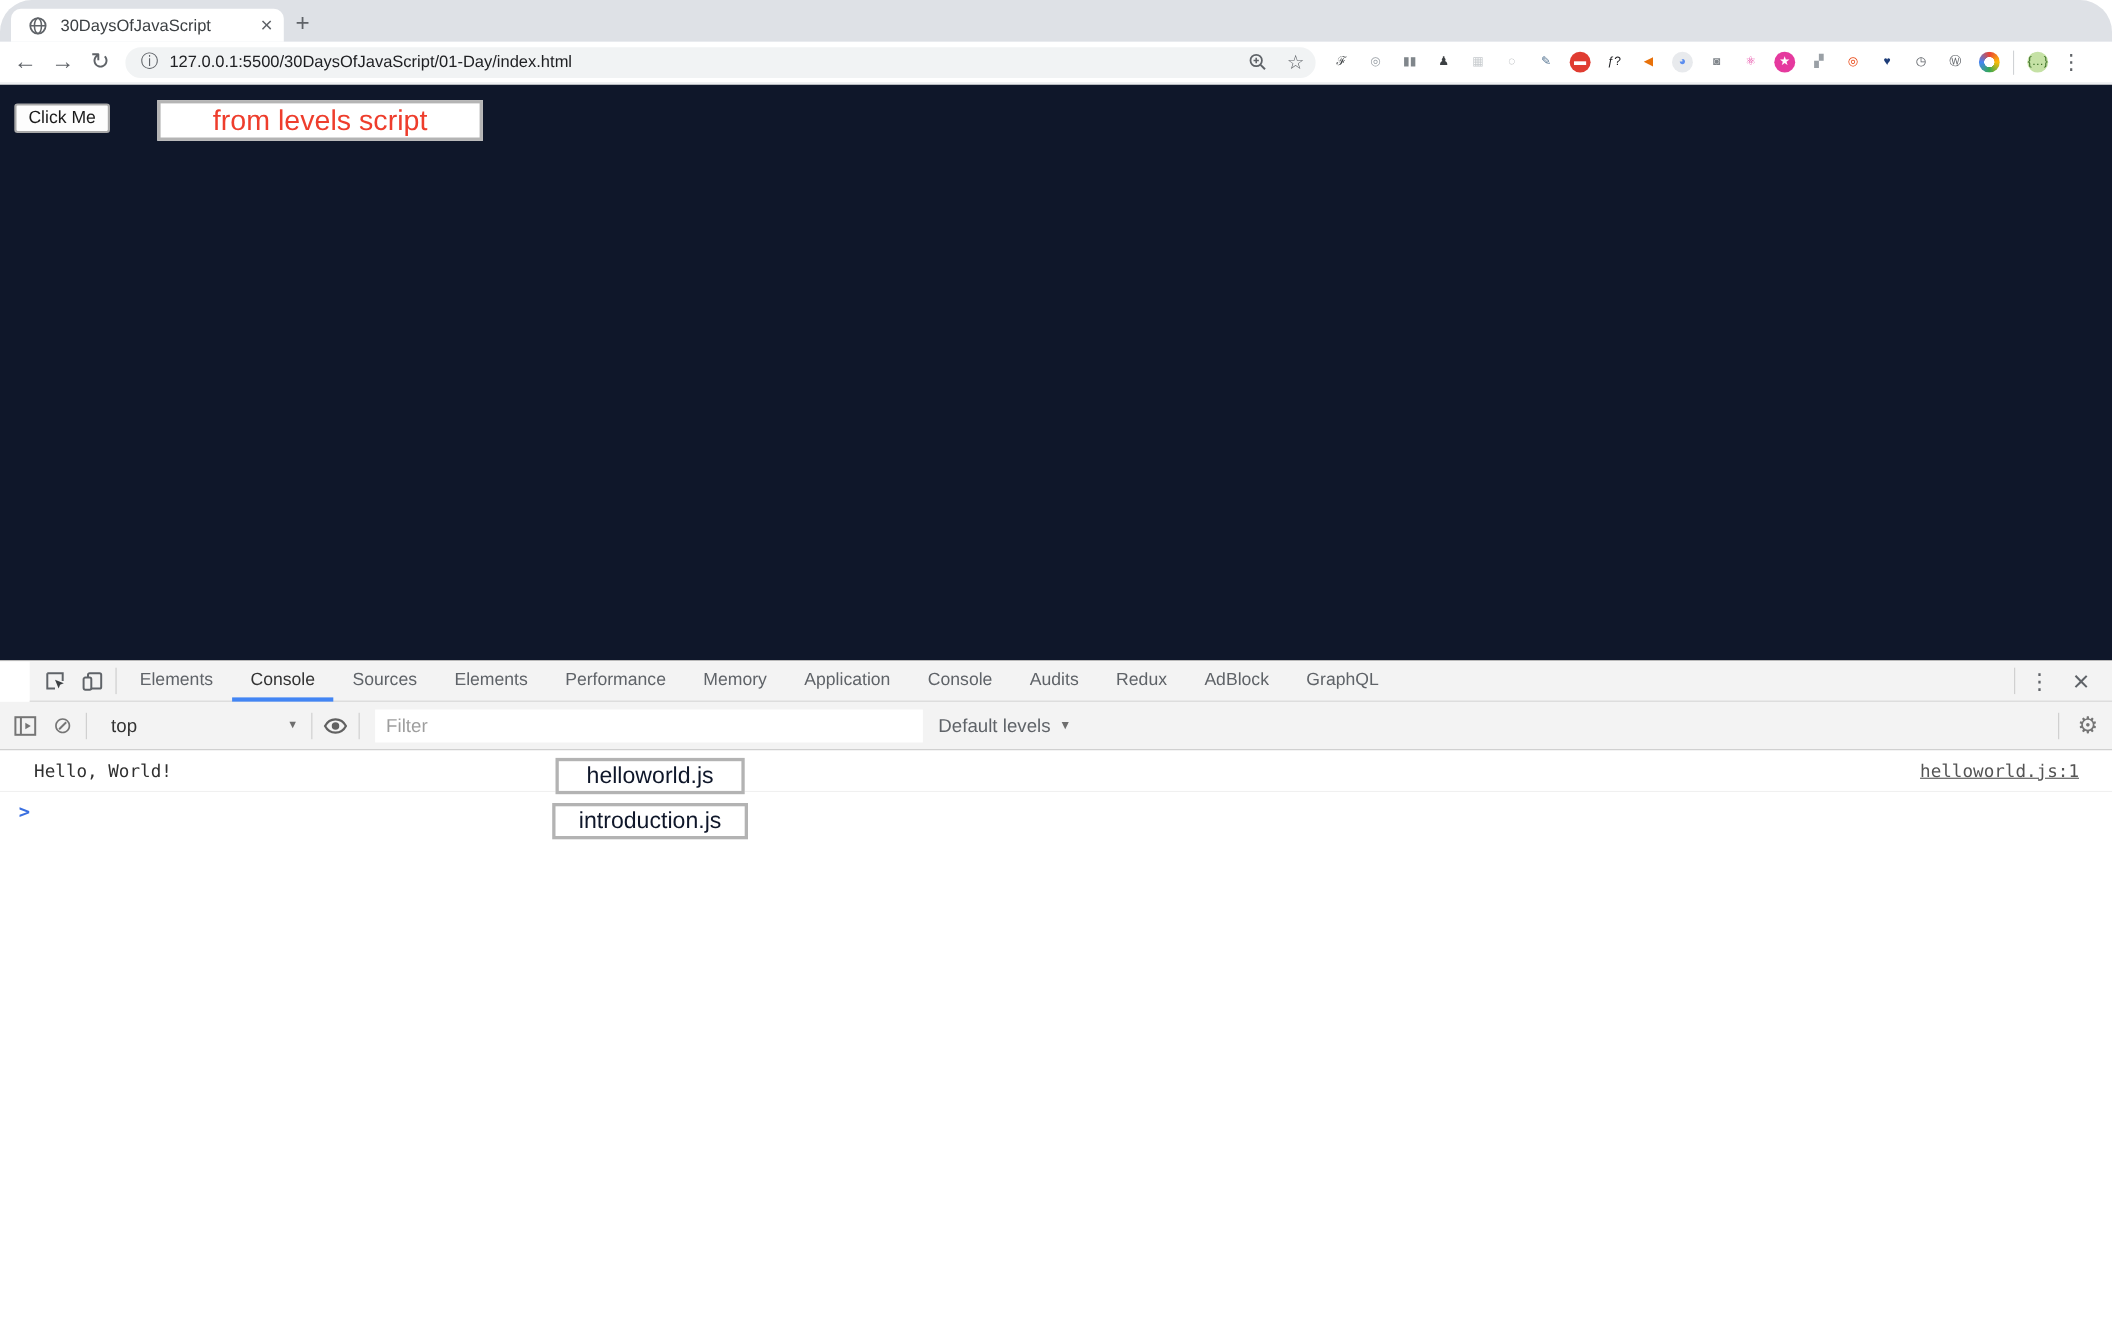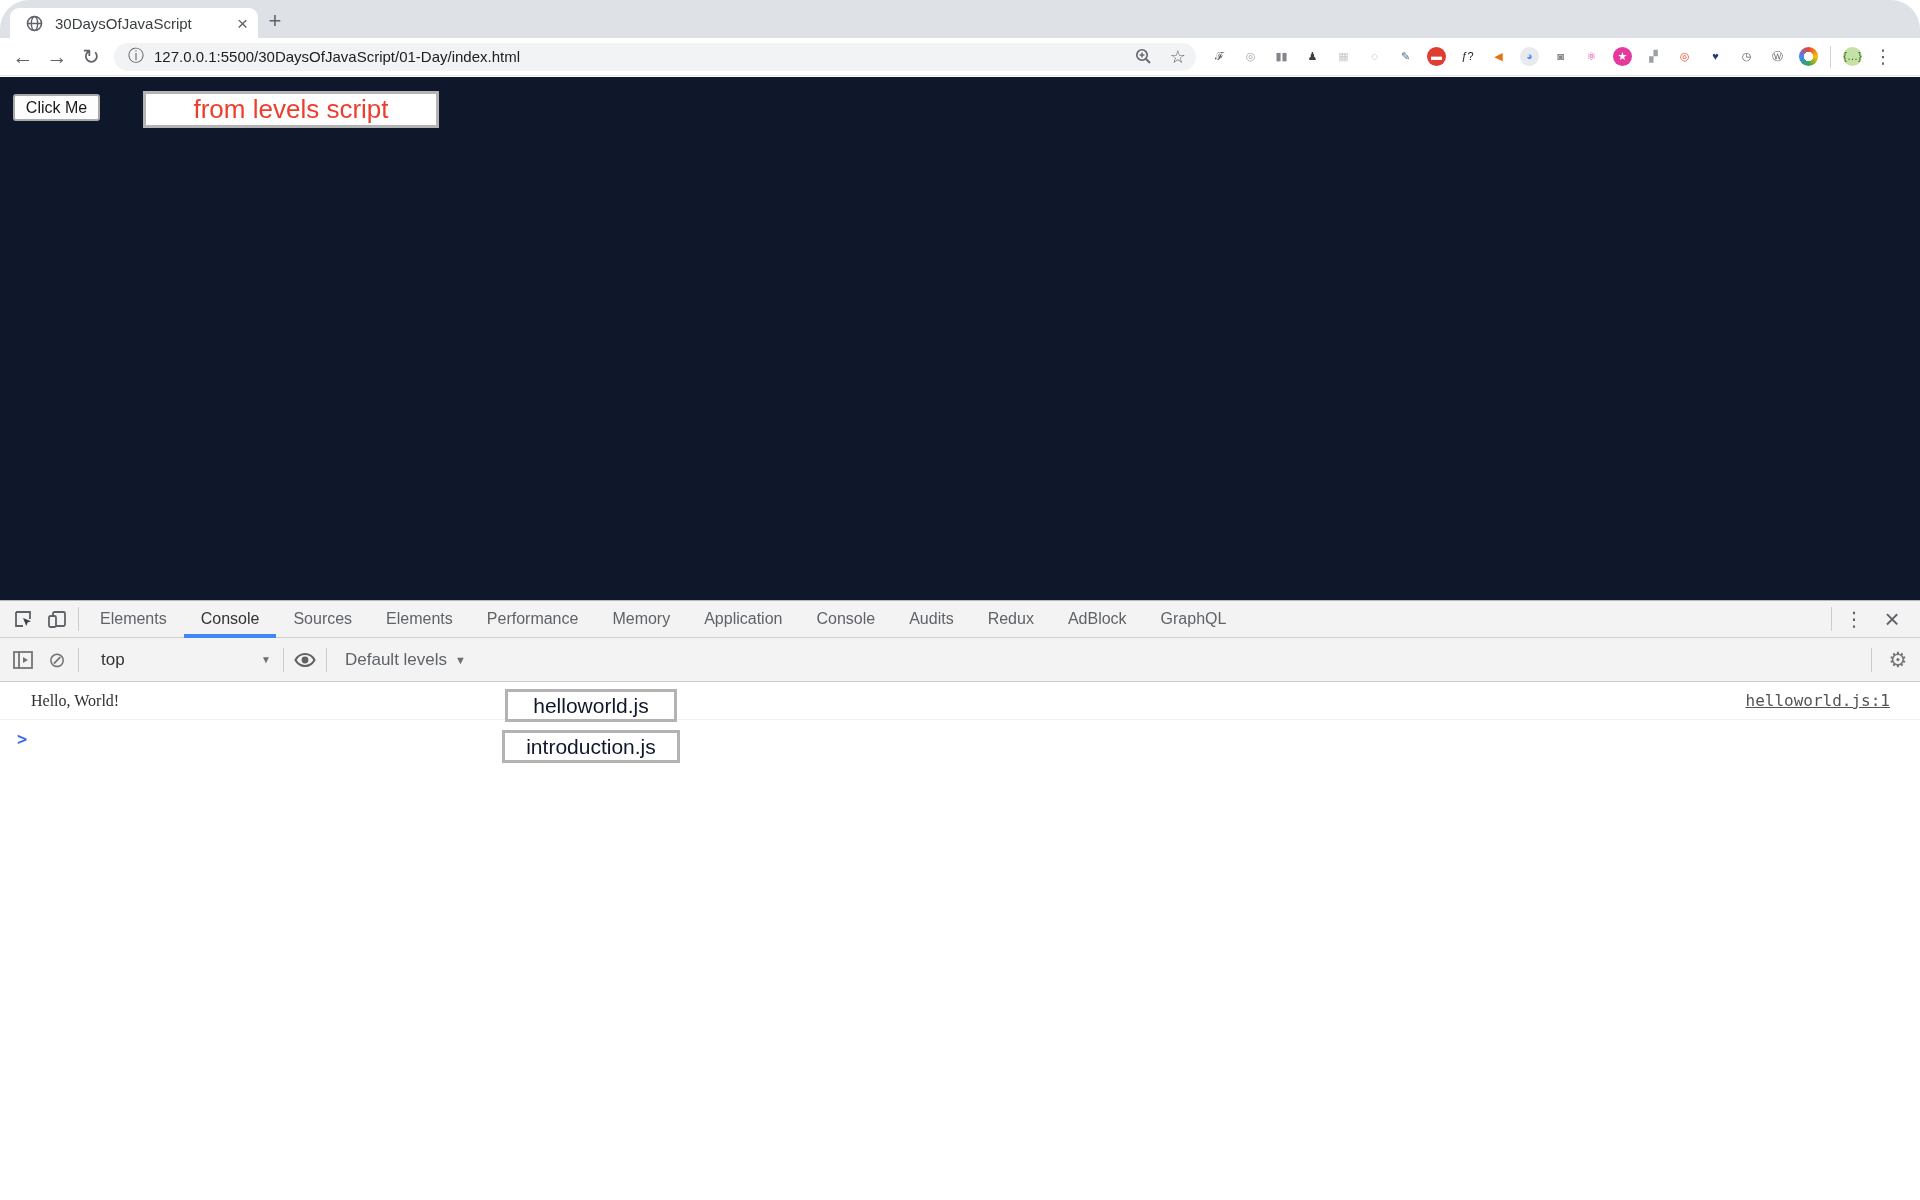--- a/index.html
+++ b/index.html
@@ -44,21 +44,21 @@
              border:2px solid #a9a9a9; border-radius:3px; font-size:16px; color:#1a1a1a;
              font-family:"Liberation Sans", sans-serif; cursor:pointer; }
   .inline-annot { position:absolute; left:143px; top:14px; width:296px; height:37px;
                   border:3px solid #b4b4b4; background:#fff; display:flex; align-items:center;
                   justify-content:center; font-size:26px; color:#ee3d2c; }
 
   
   .devtools { position:absolute; left:0; top:600px; width:1920px; height:600px; background:#fff;
               border-top:1px solid #b8b8b8; }
   .dt-tabbar { position:relative; height:37px; background:#f3f3f3; border-bottom:1px solid #d0d0d0;
-               display:flex; align-items:center; }
+               display:flex; align-items:center;margin-left:27px; }
   .dt-ic { display:flex; align-items:center; justify-content:center; width:34px; height:36px; cursor:pointer; }
   .dt-ic.first { margin-left:6px; }
   .dt-vsep { width:1px; height:24px; background:#ccc; margin:0 4px; }
   .dt-tab { height:36px; display:flex; align-items:center; padding:0 17px; font-size:16px;
             color:#5f6368; cursor:pointer; position:relative; white-space:nowrap; }
   .dt-tab.active { color:#333; }
   .dt-tab.active::after { content:""; position:absolute; left:0; right:0; bottom:-1px; height:4px; background:#4285f4; }
   .dt-right { margin-left:auto; display:flex; align-items:center; }
   .dt-kebab { font-size:20px; color:#5f6368; width:36px; text-align:center; cursor:pointer; }
   .dt-x { font-size:26px; color:#5f6368; width:40px; text-align:center; margin-right:8px; cursor:pointer; line-height:1; }
@@ -75,21 +75,21 @@
                   font-family:"Liberation Sans", sans-serif; }
   .filter-input::placeholder { color:#9e9e9e; }
   .levels { display:flex; align-items:center; font-size:17px; color:#5f6368; margin-left:14px; cursor:pointer; }
   .levels .caret { margin-left:8px; padding:0; font-size:11px; }
   .dt-tb-right { margin-left:auto; display:flex; align-items:center; }
   .gear { font-size:21px; color:#757575; width:44px; text-align:center; cursor:pointer; }
 
   .console { position:relative; font-family:"DejaVu Sans Mono", monospace; }
   .crow { height:38px; display:flex; align-items:center; border-bottom:1px solid #f0f0f0;
           padding:0 30px 0 31px; }
-  .cmsg { font-size:16px; color:#303030; flex:1;font-family:Liberation Serif, serif; }
+  .cmsg { font-size:16px; color:#303030; flex:1; }
   .csrc { font-size:16px; color:#545454; text-decoration:underline; cursor:pointer; }
   .prompt-row { height:38px; display:flex; align-items:center; padding-left:17px; }
   .prompt { color:#3a6fe0; font-size:17px; font-weight:bold; }
 
   .console-annot { position:absolute; background:#fff; border:3px solid #b3b3b3; display:flex;
                    align-items:center; justify-content:center; font-family:"Liberation Sans", sans-serif;
                    font-size:21px; color:#0f172a; }
   .annot-1 { left:505px; top:88px; width:172px; height:33px; }
   .annot-2 { left:502px; top:129px; width:178px; height:33px; }
 
@@ -262,20 +262,21 @@
         <span class="caret">▼</span>
       </div>
       <span class="dt-vsep"></span>
       <span class="dt-ic">
         <svg width="24" height="24" viewBox="0 0 24 24">
             <path d="M12 6 C7 6 3.8 9.5 2.5 12 C3.8 14.5 7 18 12 18 C17 18 20.2 14.5 21.5 12 C20.2 9.5 17 6 12 6 z" fill="none" stroke="#616161" stroke-width="2"></path>
             <circle cx="12" cy="12" r="3.4" fill="#616161"></circle>
           </svg>
       </span>
       <span class="dt-vsep"></span>
+      <input class="filter-input" placeholder="Filter" style="">
       <div class="levels">
         <span>Default levels</span>
         <span class="caret">▼</span>
       </div>
       <div class="dt-tb-right">
         <span class="dt-vsep"></span>
         <span class="gear">⚙</span>
       </div>
     </div>
 

